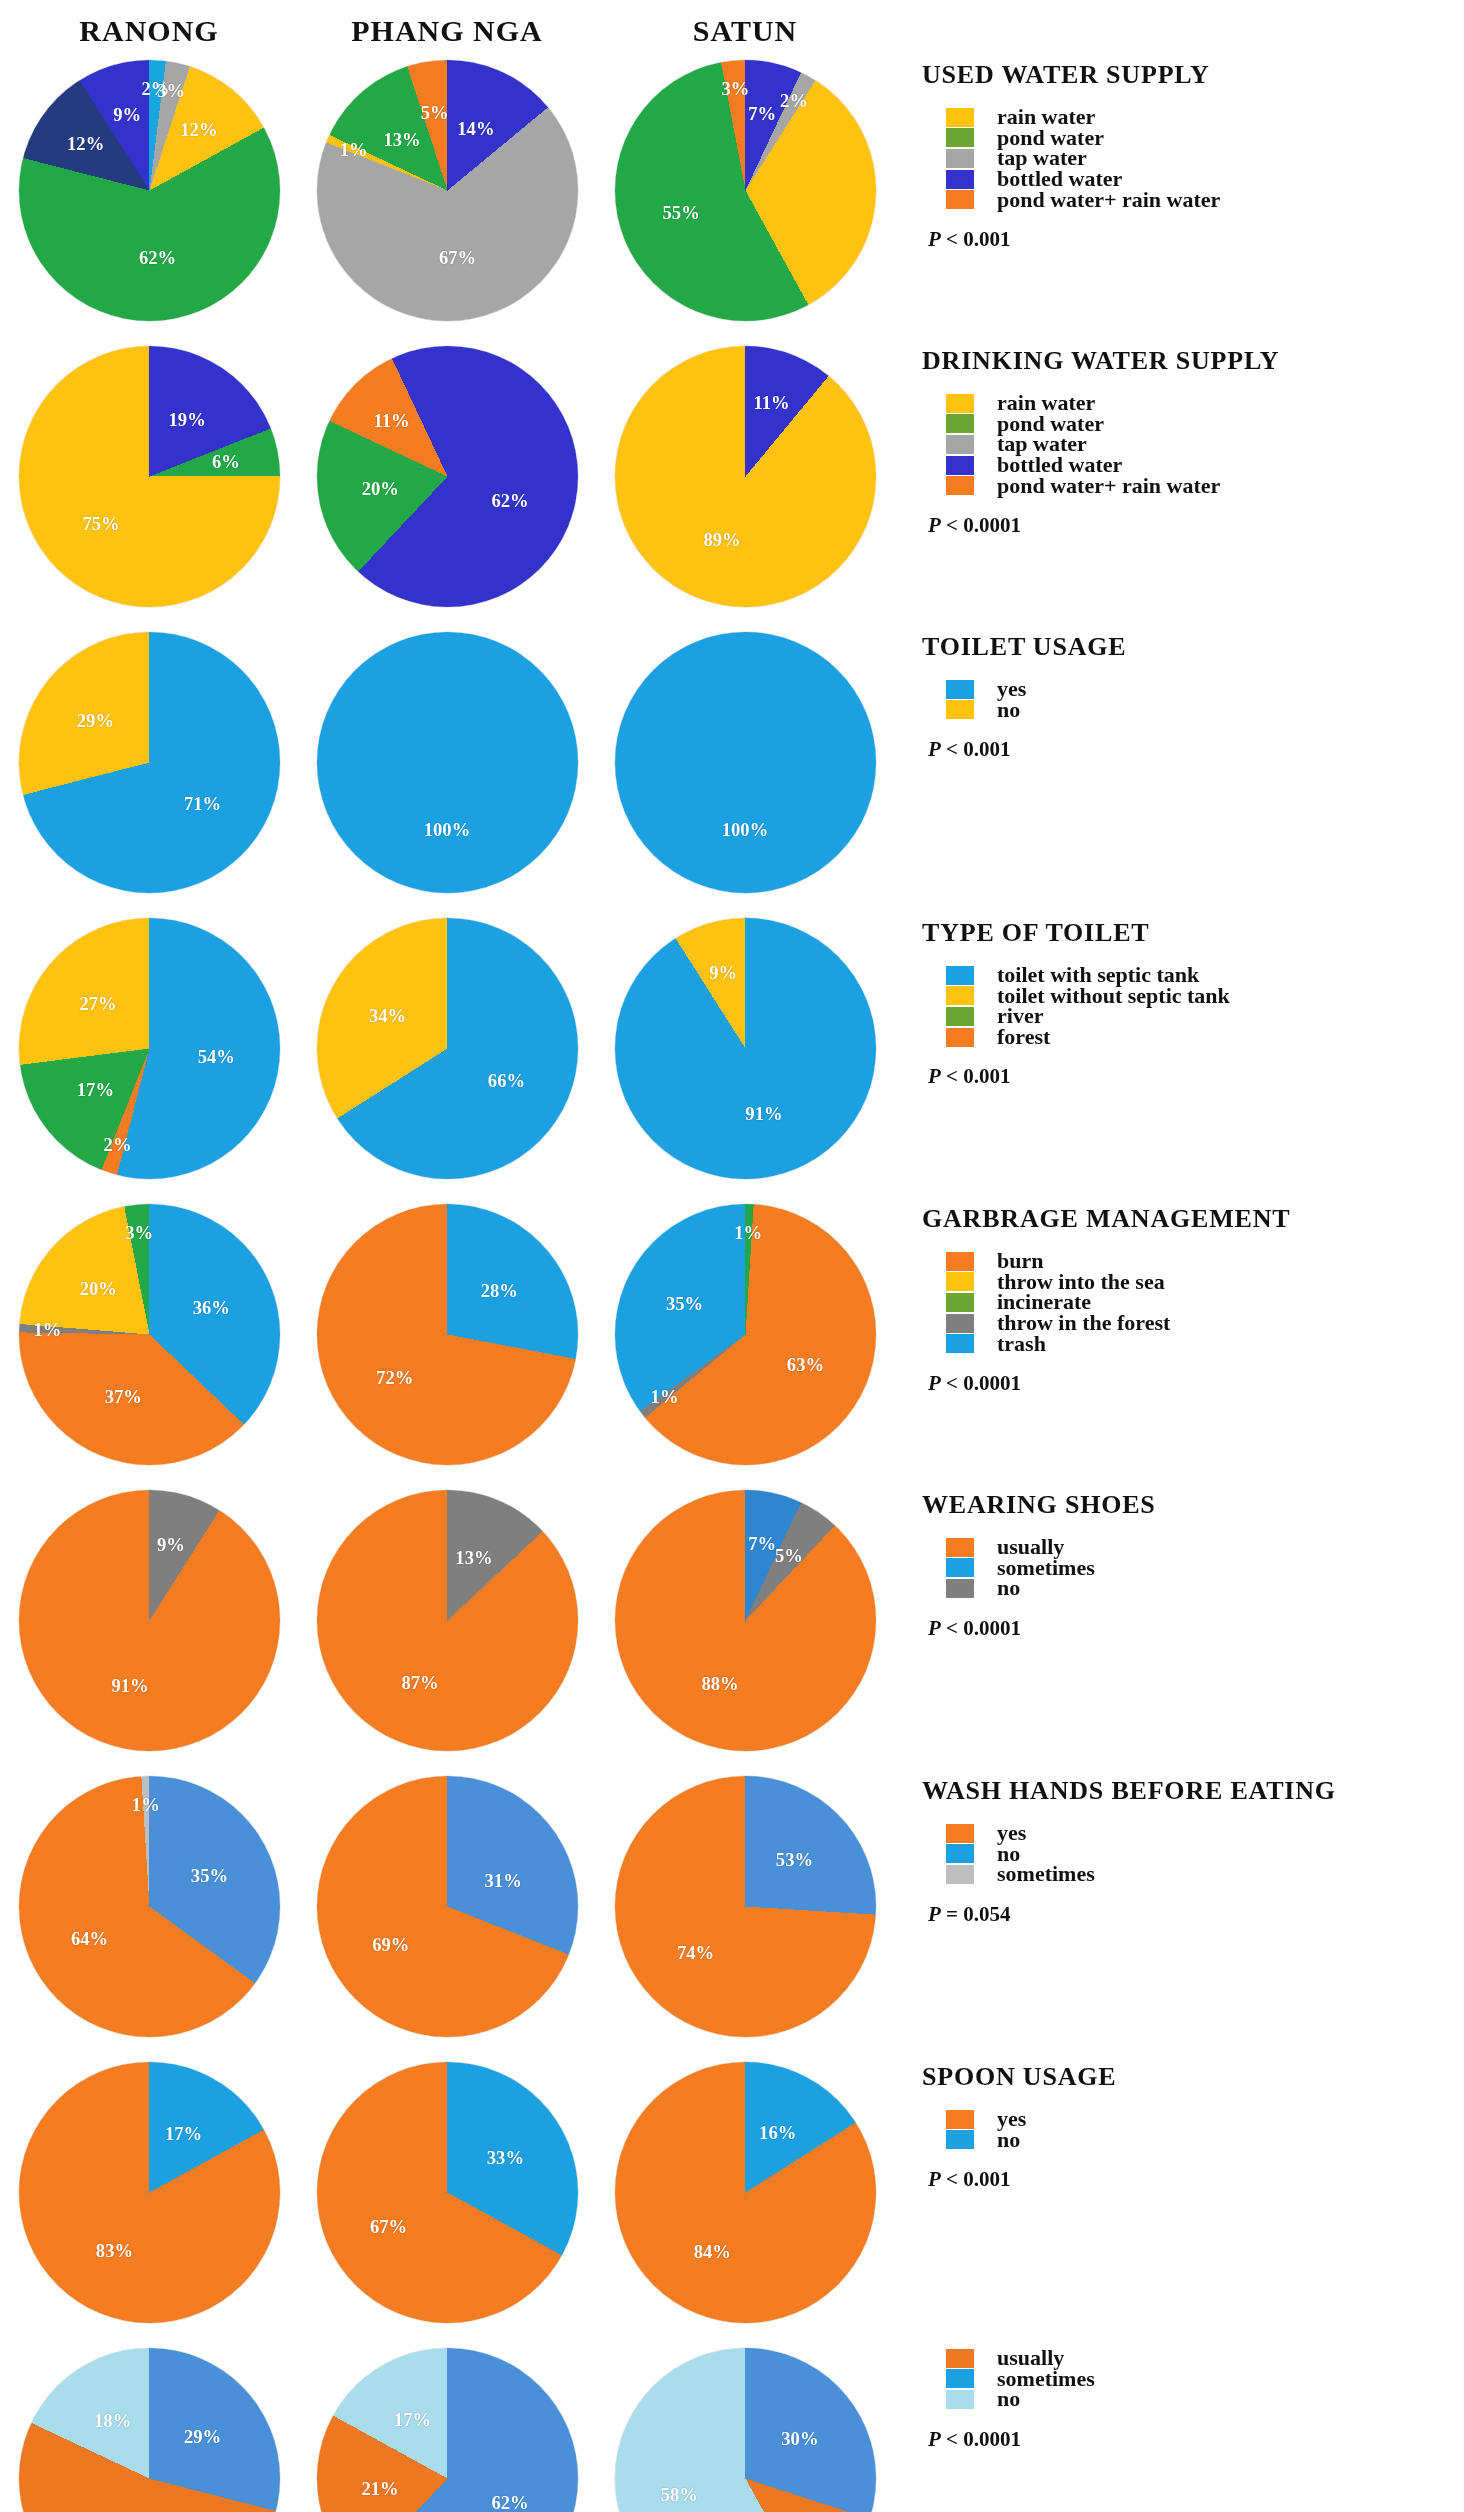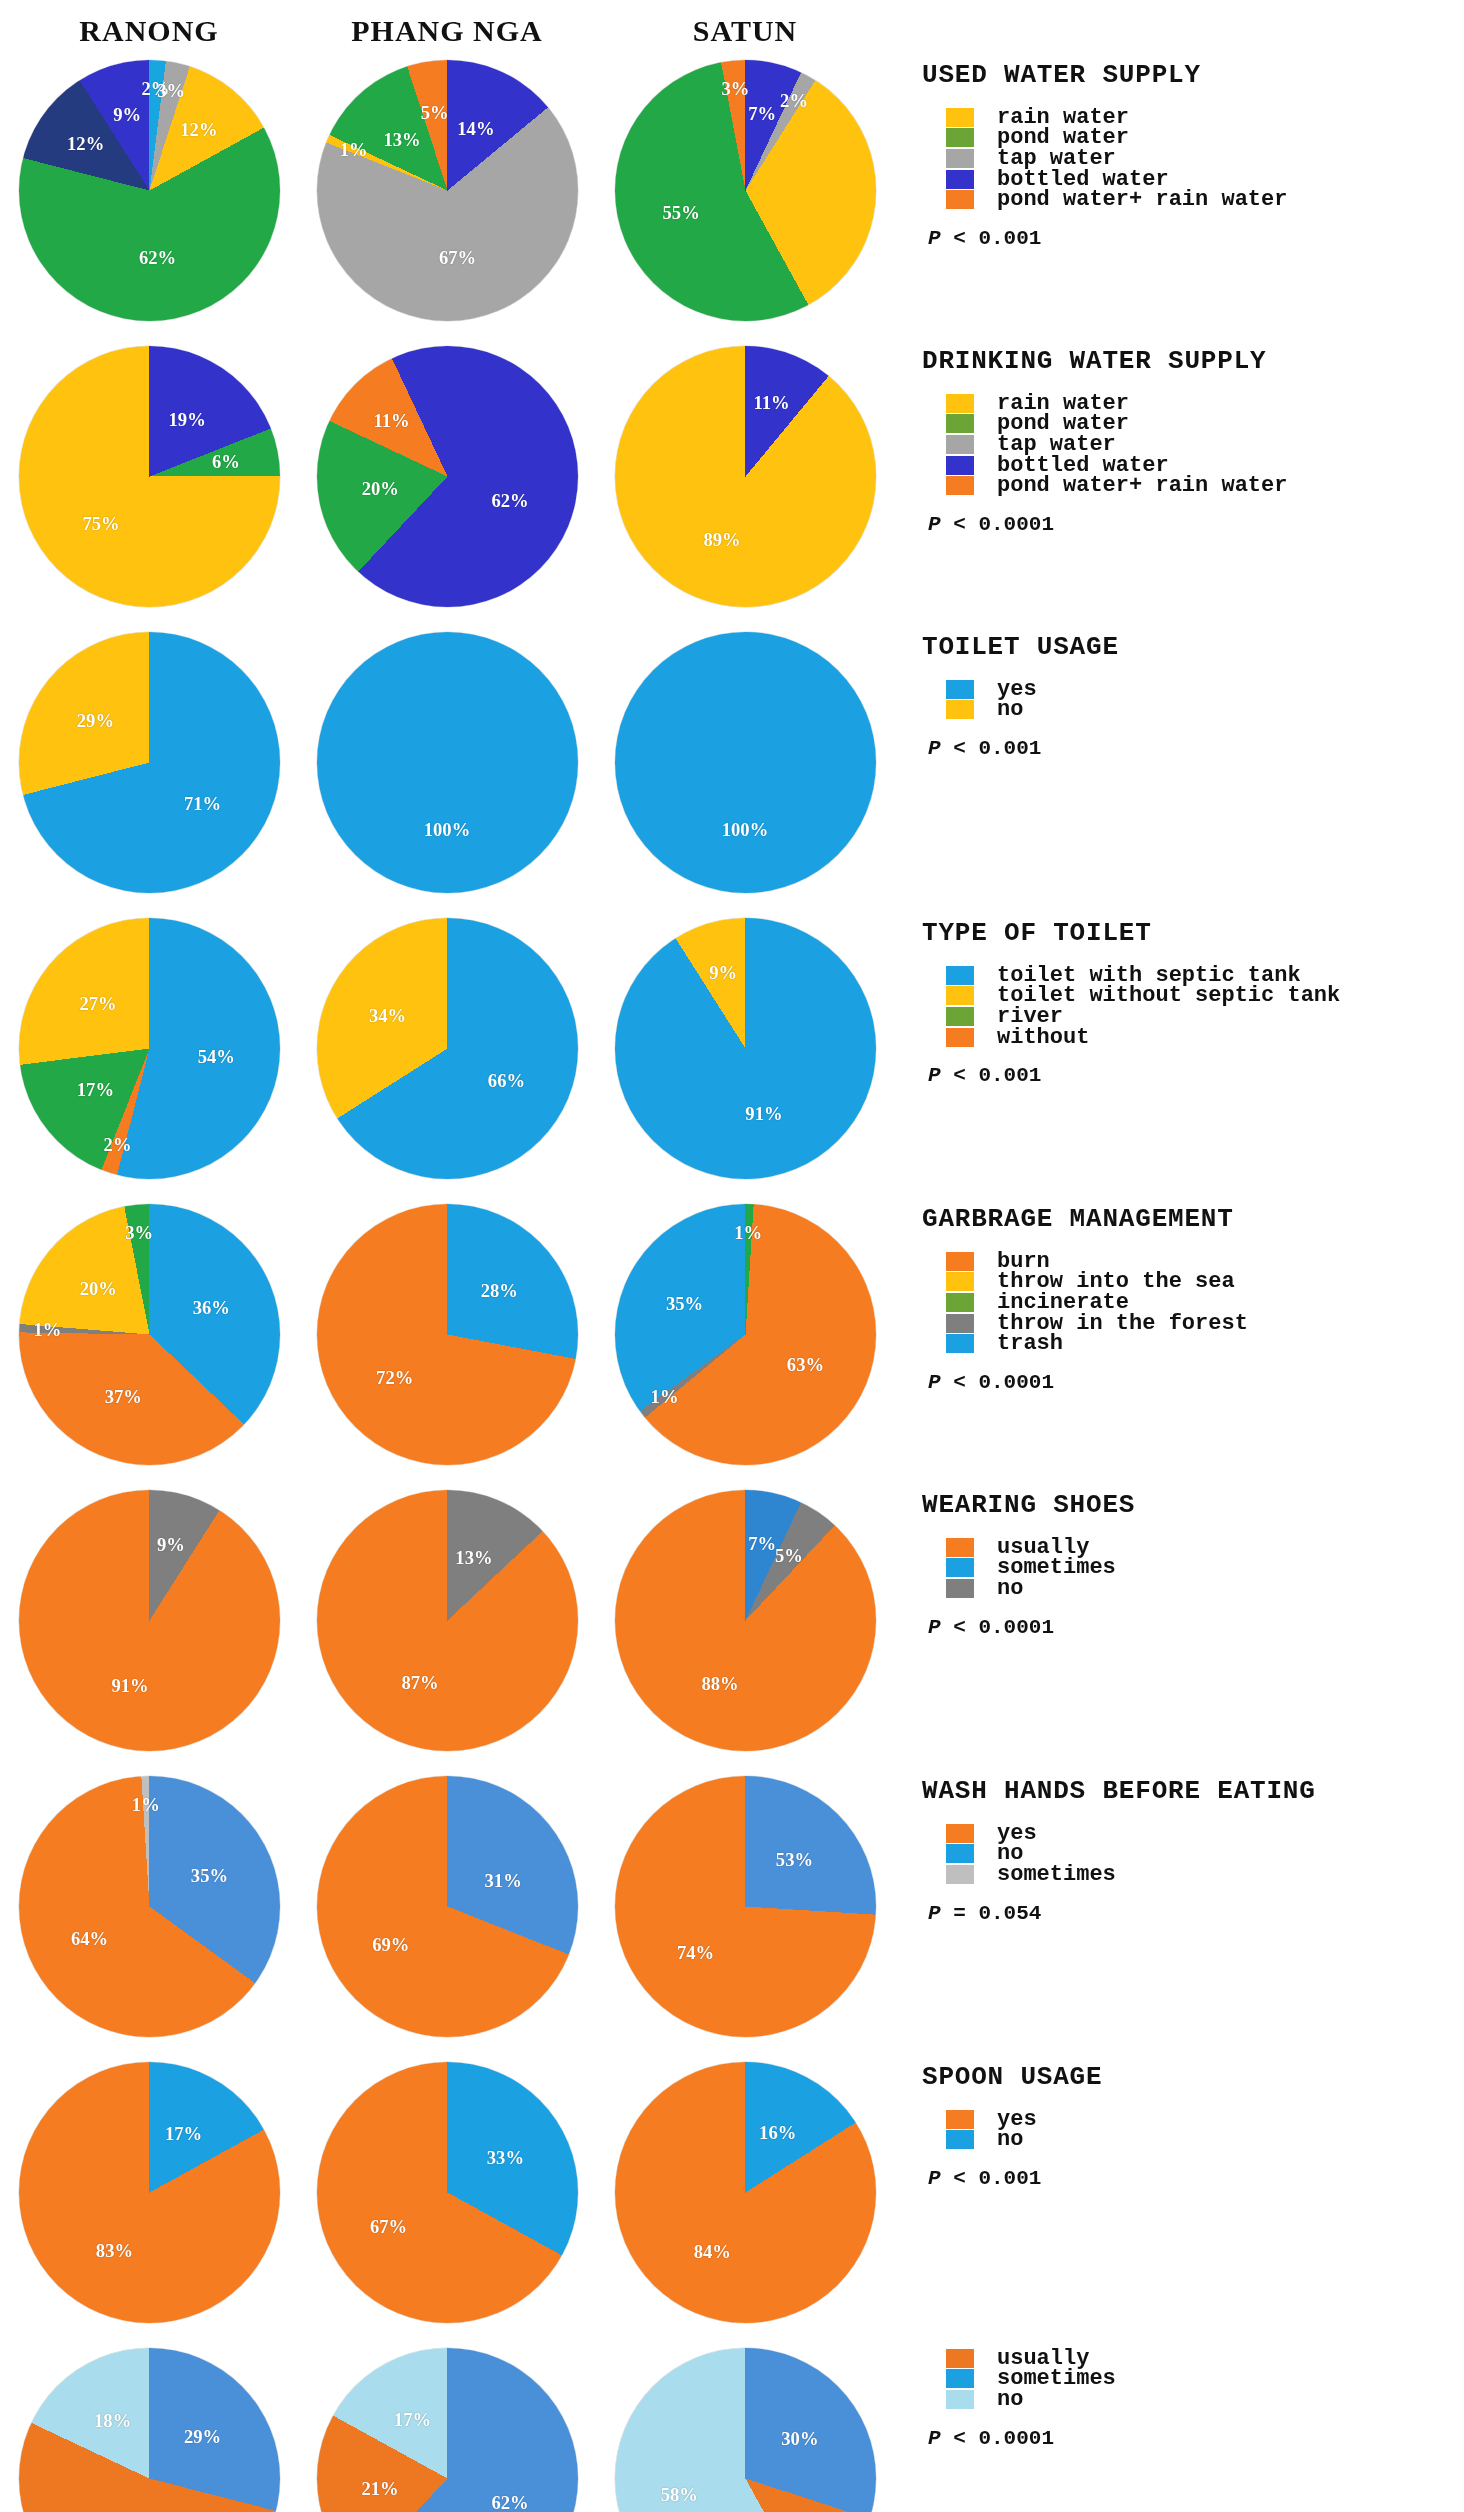--- a/index.html
+++ b/index.html
@@ -79,21 +79,21 @@
     text-shadow:0 0 1.5px rgba(0,0,0,.30);
     white-space:nowrap;
     pointer-events:none;
   }
 
   
   .legend-block{
     width:570px;
     padding-left:28px;
     box-sizing:border-box;
-    font-family:Liberation Mono, monospace;
+    font-family:Liberation Serif, serif;
   }
   .legend-title{
     font-weight:bold;
     font-size:26px;
     letter-spacing:0.8px;
     color:#111;
     margin:0 0 17px 0;
     white-space:nowrap;
   }
   .legend-items{
@@ -325,21 +325,21 @@
             <div class="legend-item">
               <span class="swatch" style="background: rgb(255, 194, 14);"></span>
               <span class="legend-label">toilet without septic tank</span>
             </div>
             <div class="legend-item">
               <span class="swatch" style="background: rgb(106, 165, 53);"></span>
               <span class="legend-label">river</span>
             </div>
             <div class="legend-item">
               <span class="swatch" style="background: rgb(245, 124, 32);"></span>
-              <span class="legend-label">without</span>
+              <span class="legend-label">forest</span>
             </div>
           </div>
           <div class="pvalue"><span style="font-style:italic">P</span><span class="pv-rest"> &lt; 0.001</span></div>
         </div>
       </div>
       <div class="row">
         <div class="charts">
           <div class="chart-cell">
             <div class="pie-wrap">
               <div class="pie" style="background: conic-gradient(rgb(27, 160, 226) 0deg, rgb(27, 160, 226) 133.608deg, rgb(245, 124, 32) 133.608deg, rgb(245, 124, 32) 270.928deg, rgb(127, 127, 127) 270.928deg, rgb(127, 127, 127) 274.639deg, rgb(255, 194, 14) 274.639deg, rgb(255, 194, 14) 348.866deg, rgb(34, 168, 70) 348.866deg, rgb(34, 168, 70) 360deg);"></div>

